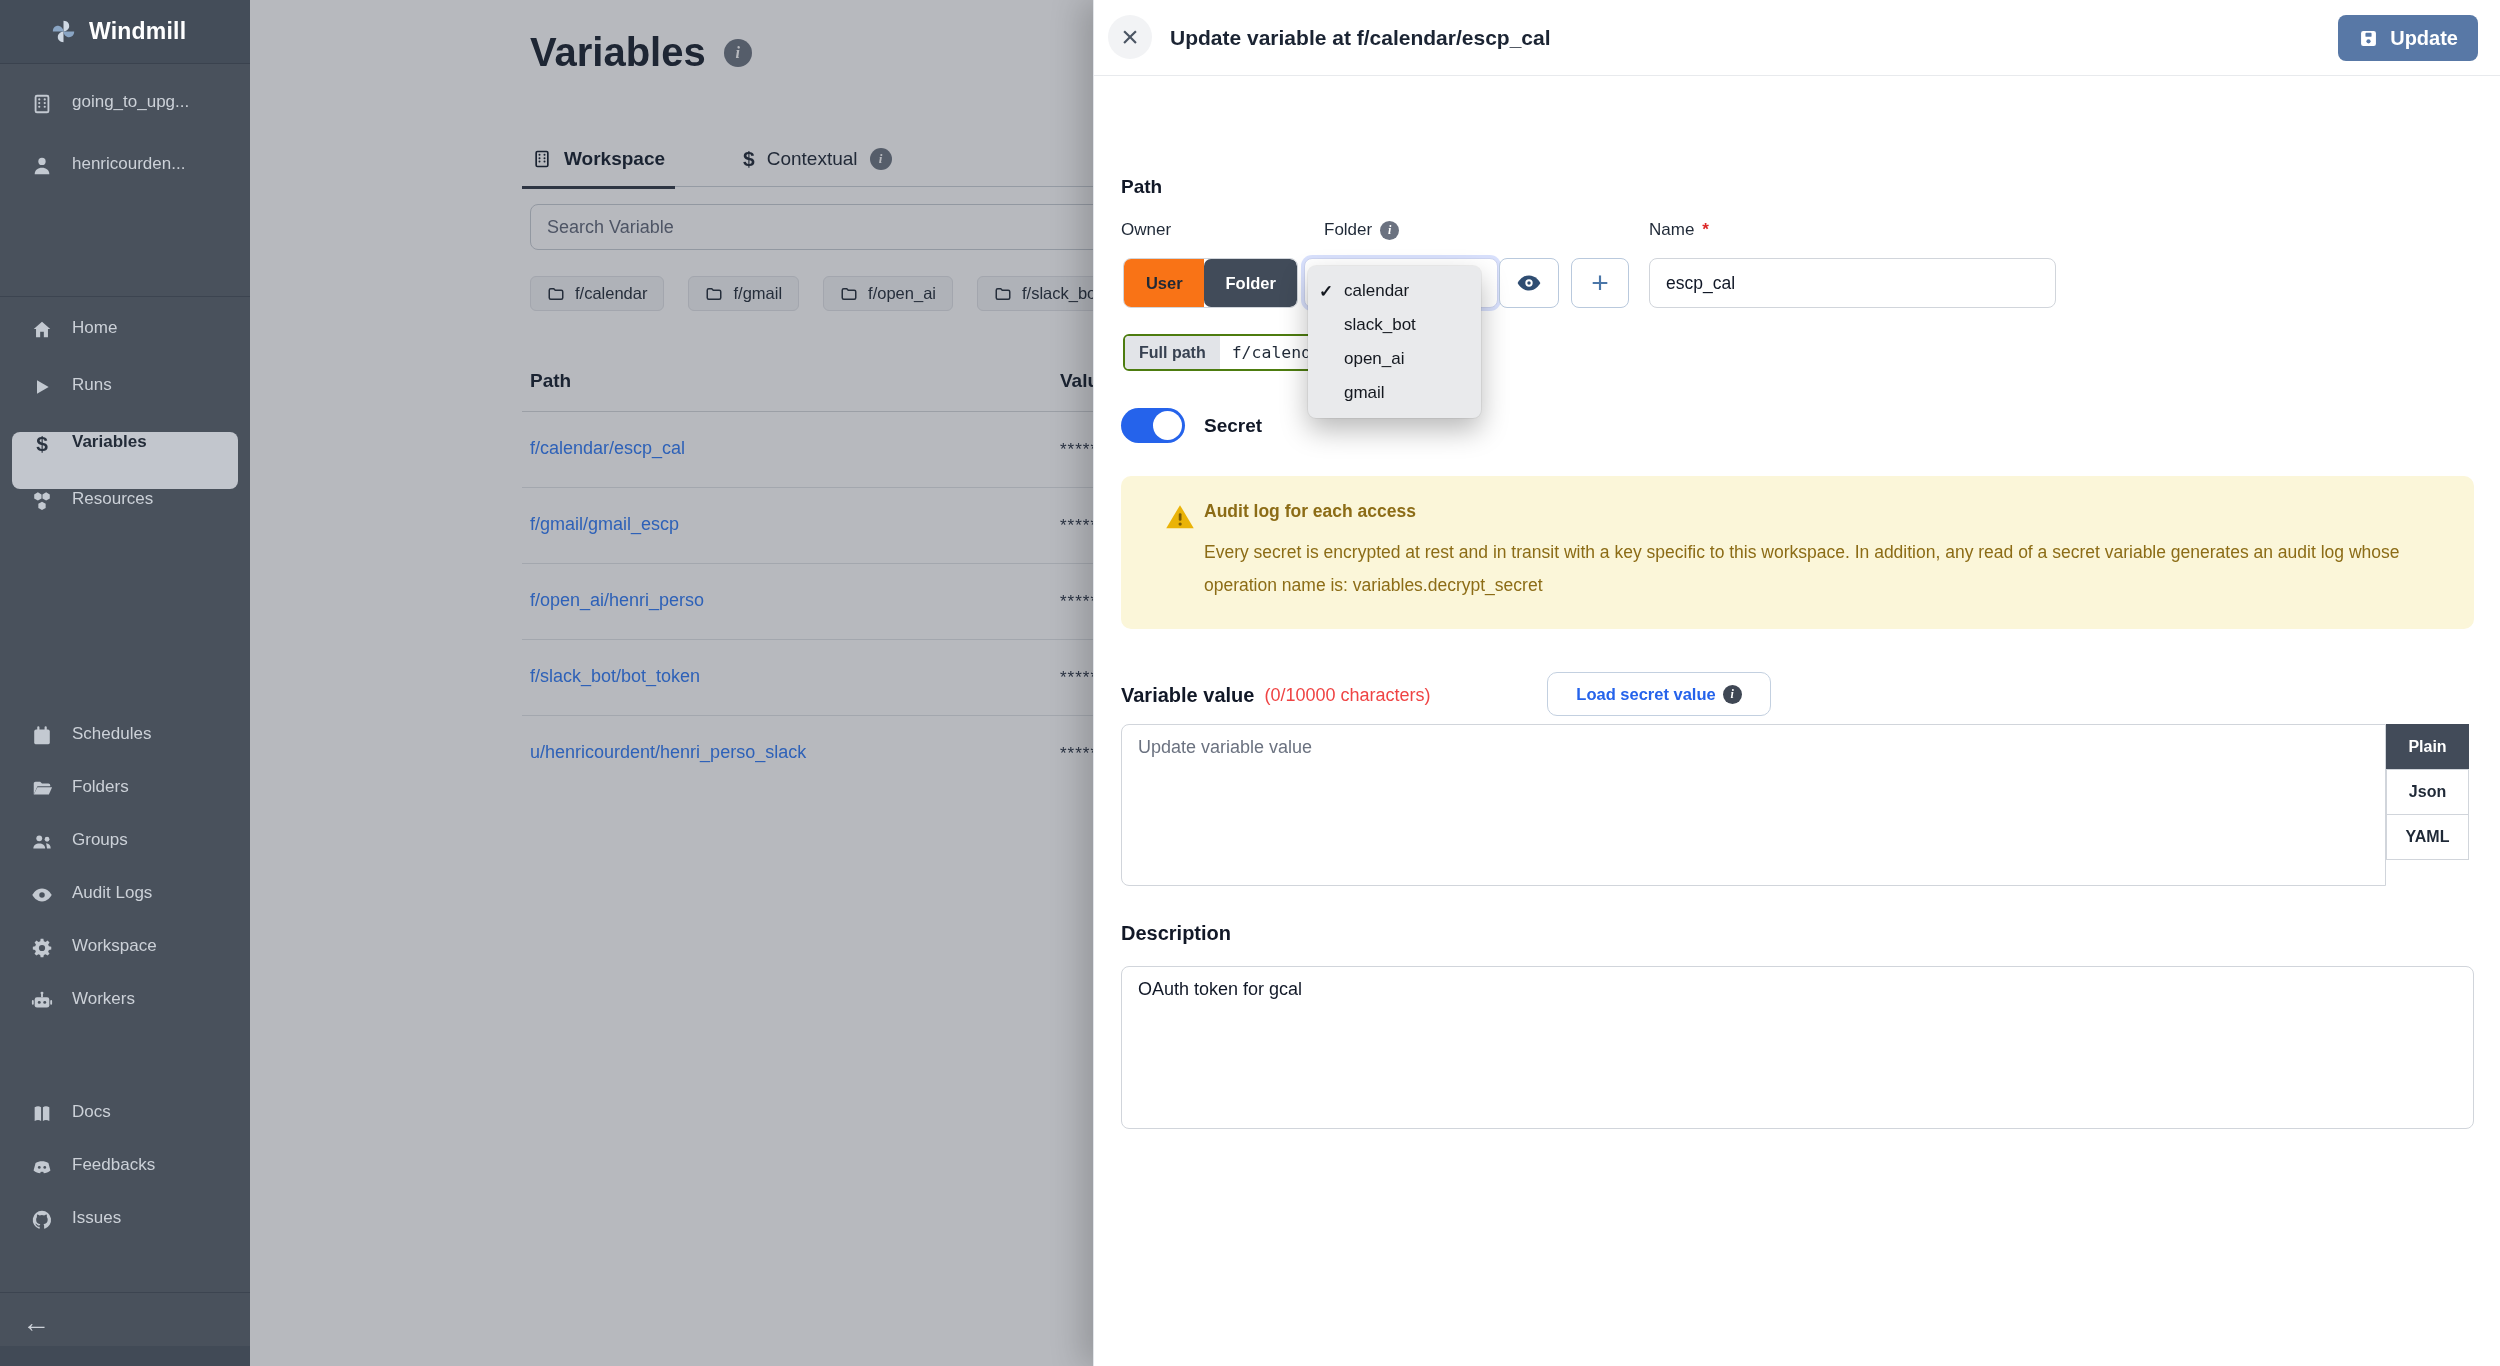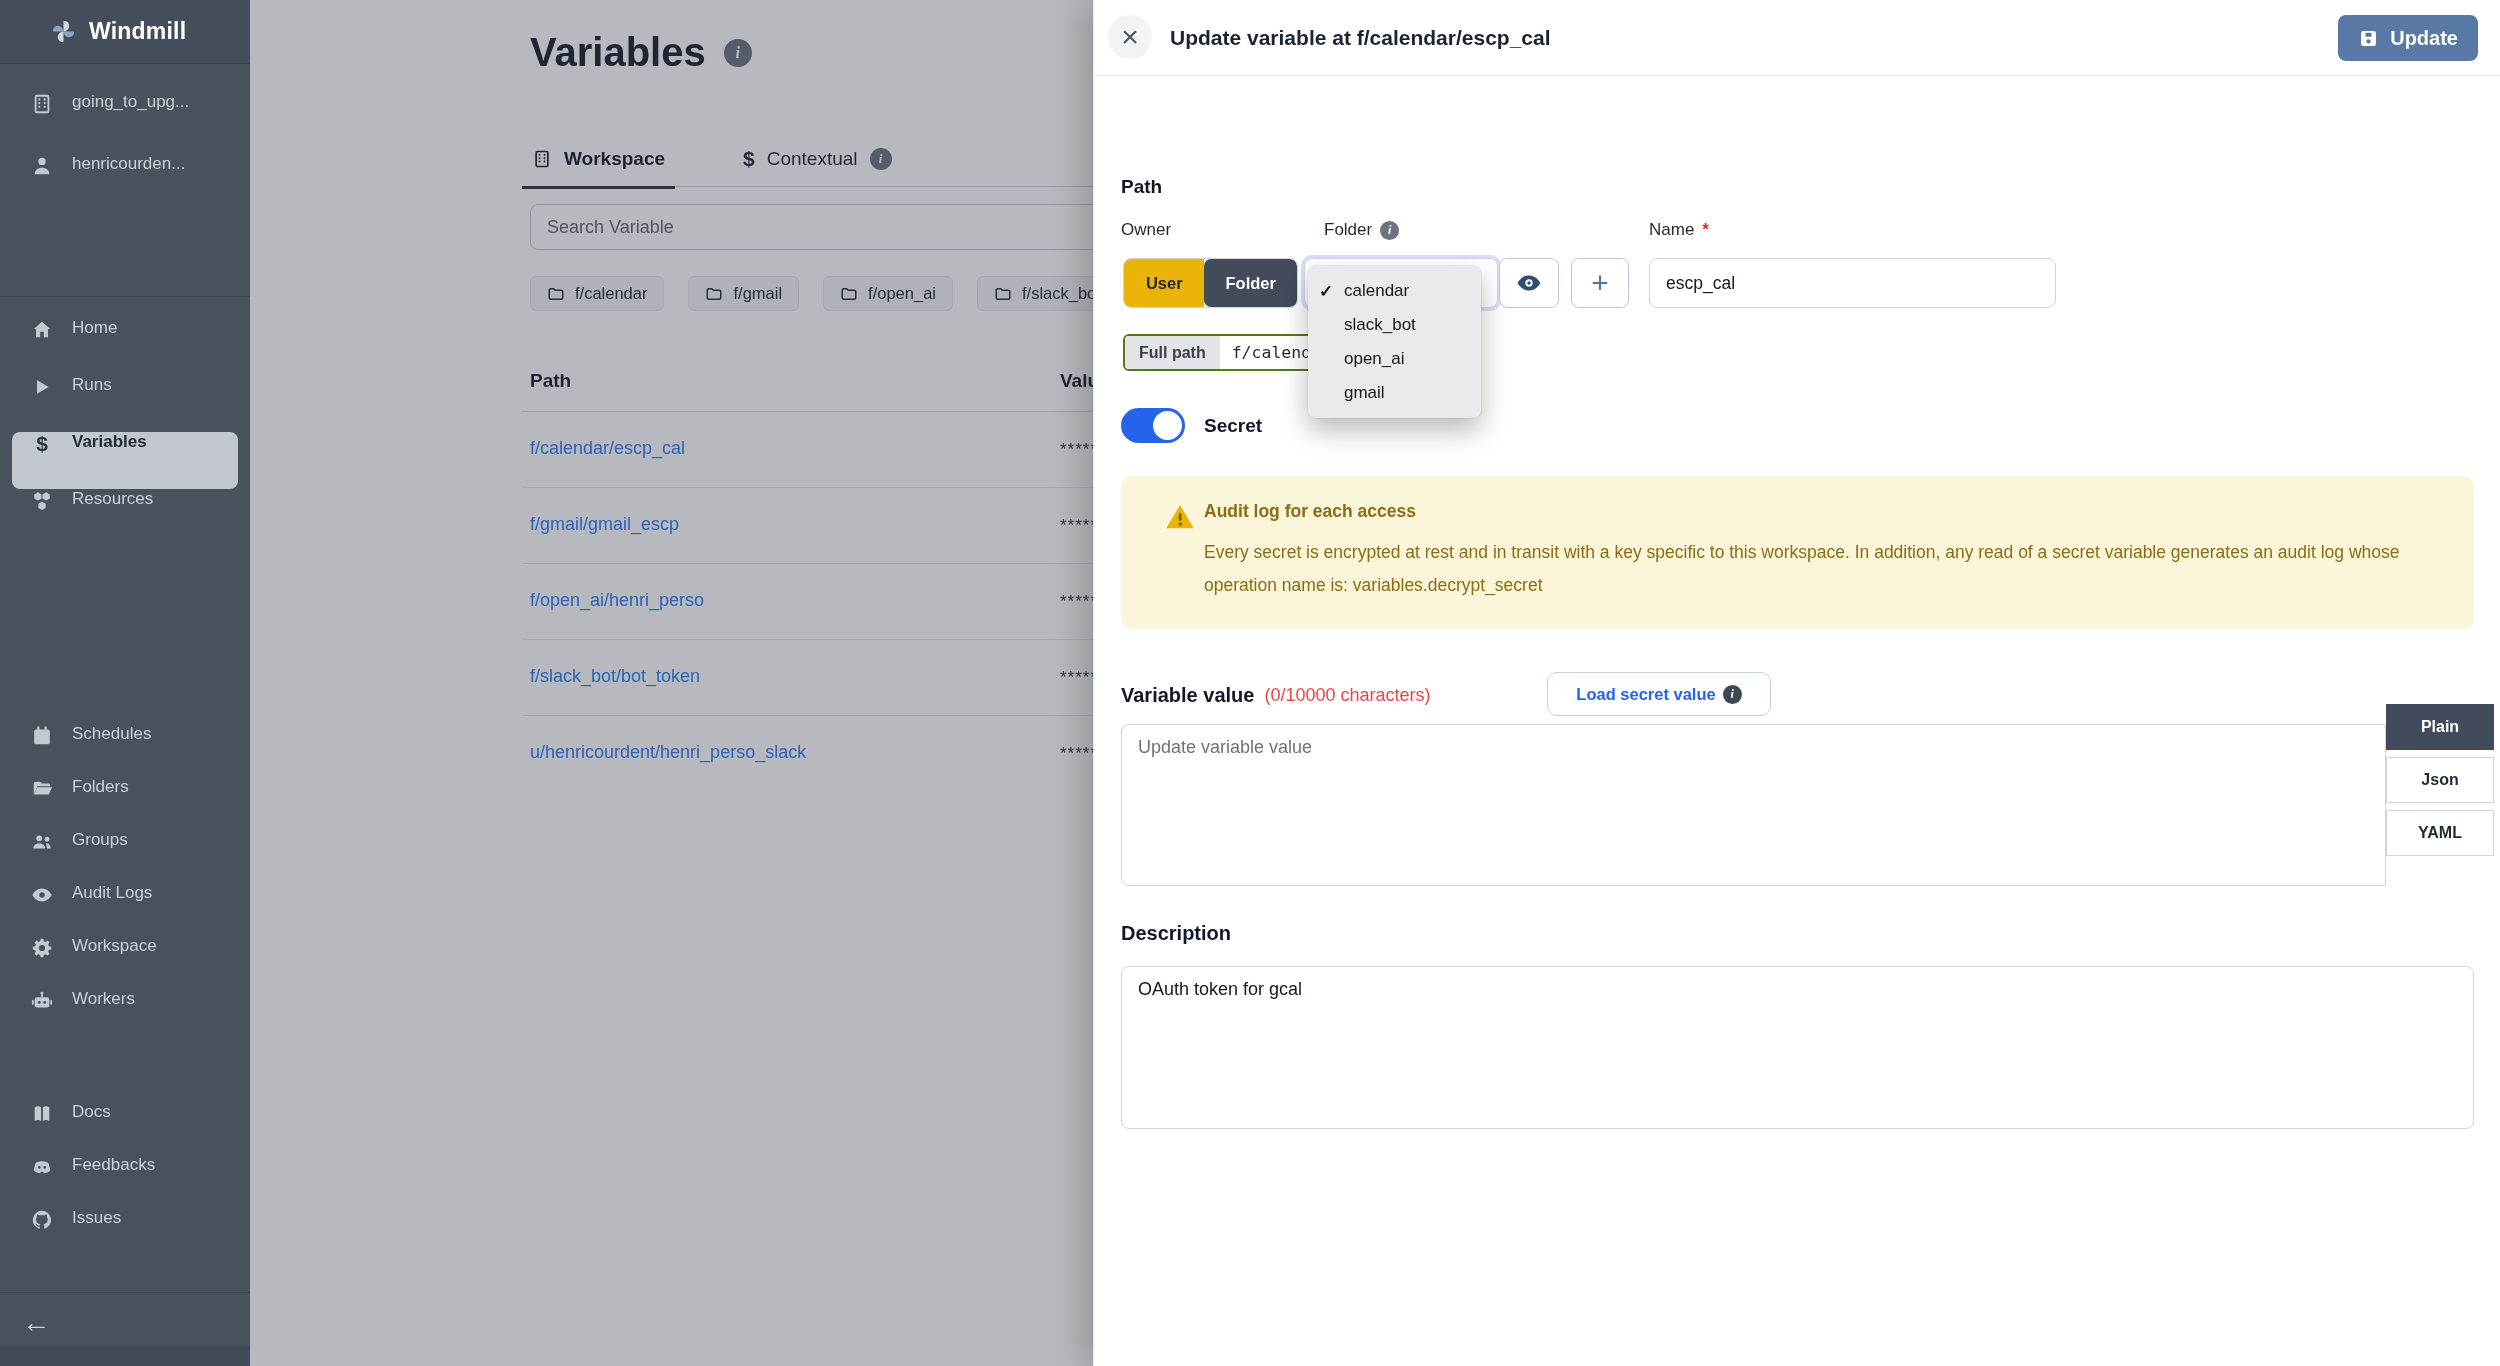--- a/index.html
+++ b/index.html
@@ -61,21 +61,21 @@
   .d-header { position:relative; height:76px; border-bottom:1px solid #e8eaed; }
   .close-btn { position:absolute; left:14px; top:15px; width:44px; height:44px; border-radius:50%; background:#f2f3f5; border:none; color:#4b5563; cursor:pointer; display:flex; align-items:center; justify-content:center; }
   .i-close::after { content:"×"; font-size:30px; line-height:1; }
   .d-title { position:absolute; left:76px; top:0; height:76px; display:flex; align-items:center; font-size:21px; font-weight:700; color:#1b2433; }
   .update-btn { position:absolute; right:22px; top:15px; height:46px; padding:0 20px; border:none; border-radius:8px; background:#5878a6; color:#fff; font-size:20px; font-weight:600; font-family:"Liberation Sans",sans-serif; display:flex; align-items:center; gap:11px; cursor:pointer; }
   .d-body { position:relative; }
   .sec-heading { position:absolute; font-size:19px; font-weight:700; color:#111827; }
   .field-label { position:absolute; top:144px; font-size:17px; color:#1f2937; display:flex; align-items:center; gap:8px; }
   .req { color:#dc2626; font-weight:700; }
   .seg { position:absolute; left:29px; top:182px; width:175px; height:50px; border:1px solid #d1d5db; border-radius:8px; display:flex; overflow:hidden; background:#fff; }
-  .seg-opt { flex:1; display:flex; align-items:center; justify-content:center; font-size:16.5px; font-weight:700; color:#1f2937; cursor:pointer; background:#eab308; border:none; font-family:"Liberation Sans",sans-serif; }
+  .seg-opt { flex:1; display:flex; align-items:center; justify-content:center; font-size:16.5px; font-weight:700; color:#1f2937; cursor:pointer; background:#f97316; border:none; font-family:"Liberation Sans",sans-serif; }
   .seg-opt.selected { background:#414b59; color:#fff; border-radius:7px; flex:1.15; }
   .folder-select { position:absolute; left:210px; top:182px; width:194px; height:50px; border:1px solid #cdd4f0; border-radius:8px; background:#fff; box-shadow:0 0 0 3px rgba(178,193,250,0.5); cursor:pointer; }
   .icon-btn { position:absolute; top:182px; width:60px; height:50px; border:1px solid #b9c9dd; border-radius:8px; background:#fff; cursor:pointer; display:flex; align-items:center; justify-content:center; }
   .eye-btn { left:405px; }
   .plus-btn { left:477px; width:58px; color:#4a76a8; }
   .i-plus::after { content:"+"; font-size:30px; font-weight:400; line-height:1; }
   .name-input { position:absolute; left:555px; top:182px; width:407px; height:50px; border:1px solid #d1d5db; border-radius:8px; padding:0 16px; font-size:17.5px; color:#111827; font-family:"Liberation Sans",sans-serif; }
   .fullpath { position:absolute; left:29px; top:258px; height:37px; display:inline-flex; border:2px solid #4d7c0f; border-radius:6px; overflow:hidden; }
   .fullpath .fp-label { background:#e2e4e8; display:flex; align-items:center; padding:0 14px; font-size:16px; font-weight:700; color:#374151; white-space:nowrap; }
   .fullpath .fp-value { background:#fff; display:flex; align-items:center; padding:0 12px; font-family:"DejaVu Sans Mono",monospace; font-size:16.5px; color:#1f2937; white-space:nowrap; }
@@ -89,21 +89,21 @@
   .warnbox { position:absolute; left:27px; top:400px; width:1353px; height:153px; background:#fbf6d9; border-radius:10px; }
   .warn-icon { position:absolute; left:44px; top:26px; }
   .warn-title { position:absolute; left:83px; top:25px; font-size:17.5px; font-weight:700; color:#8c6c16; }
   .warn-body { position:absolute; left:83px; top:60px; width:1252px; font-size:17.5px; line-height:33px; color:#8c6c16; }
   .value-row { position:absolute; left:27px; top:596px; height:46px; display:flex; align-items:center; }
   .vh { font-size:20px; font-weight:700; color:#111827; }
   .vcount { font-size:18px; color:#ef4444; margin-left:10px;text-align:center; }
   .load-btn { position:absolute; left:453px; top:596px; width:224px; height:44px; border:1px solid #c3d0e0; border-radius:10px; background:#fff; color:#2563eb; font-size:16.5px; font-weight:700; font-family:"Liberation Sans",sans-serif; display:flex; align-items:center; justify-content:center; gap:7px; cursor:pointer; }
   .value-textarea { position:absolute; left:27px; top:648px; width:1265px; height:162px; border:1px solid #d1d5db; border-radius:8px 0 0 8px; padding:12px 16px; font-size:18px; font-family:"Liberation Sans",sans-serif; color:#111827; resize:none; }
   .value-textarea::placeholder { color:#6b7280; }
-  .format-tabs { position:absolute; left:1292px; top:628px; width:108px; display:flex; flex-direction:column;gap:8px; }
+  .format-tabs { position:absolute; left:1292px; top:648px; width:83px; display:flex; flex-direction:column; }
   .ftab { height:46px; margin-top:-1px; border:1px solid #d1d5db; background:#fff; display:flex; align-items:center; justify-content:center; font-size:16px; font-weight:700; color:#1f2937; cursor:pointer; }
   .ftab:first-child { margin-top:0; }
   .ftab.selected { background:#424b59; border-color:#424b59; color:#fff; }
   .desc-heading { top:846px; left:27px; font-size:20px; }
   .desc-textarea { position:absolute; left:27px; top:890px; width:1353px; height:163px; border:1px solid #d1d5db; border-radius:8px; padding:12px 16px; font-size:18px; font-family:"Liberation Sans",sans-serif; color:#111827; resize:none; }
   svg { display:block; }
 </style>
 </head>
 <body>
 

